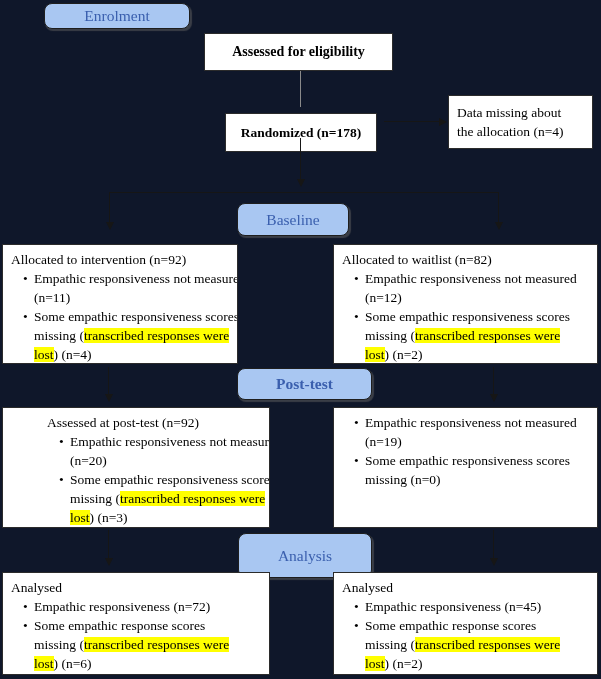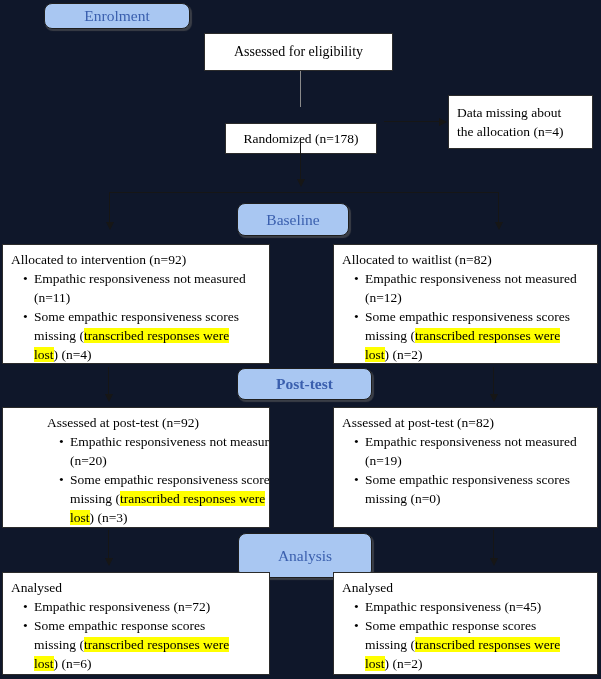--- a/index.html
+++ b/index.html
@@ -12,21 +12,21 @@
     position:absolute;background:#fff;border:1.6px solid #2b2b2b;
     box-sizing:border-box;overflow:hidden;
   }
   .box.center{display:flex;align-items:center;justify-content:center;text-align:center;}
   .box .title{white-space:pre;font-size:13.5px;line-height:19px;}
   .content{padding:5px 4px 0 8px;font-size:13.5px;line-height:19px;}
   .bullet{display:flex;}
   .dot{flex:none;width:11px;margin-left:12px;font-size:13.5px;line-height:19px;}
   .btxt{white-space:pre;font-size:13.5px;line-height:19px;}
   .hl{background:#ffff00;}
-  .centertext{white-space:pre;font-size:14px;}
+  .centertext{white-space:pre;font-size:14px;font-weight:bold;}
   .lefttext{white-space:pre;font-size:13.5px;line-height:19px;padding:7px 4px 0 8px;}
   
   .pill{
     position:absolute;background:#a9c7f2;border:1.7px solid #1e1e1e;border-radius:8px;
     color:#3a5fae;display:flex;align-items:center;justify-content:center;
     font-size:15.5px;box-sizing:border-box;
     box-shadow:1.5px 2px 1px rgba(95,95,95,0.55);
   }
   
   .vline{position:absolute;width:1.2px;background:#161616;}
@@ -59,36 +59,36 @@
   <div class="pill" style="left:237px;top:368px;width:135px;height:32px;font-weight:bold;">
     <span>Post-test</span>
   </div>
   <div class="pill" style="left:238px;top:533px;width:134px;height:45px;">
     <span>Analysis</span>
   </div>
 
   <div class="box center" style="left:204px;top:33px;width:189px;height:38px;">
     <span class="centertext">Assessed for eligibility</span>
   </div>
-  <div class="box center" style="left:225px;top:123px;width:152px;height:31px;">
+  <div class="box center" style="left:225px;top:113px;width:152px;height:39px;">
     <span class="centertext" style="font-size:13.5px;">Randomized (n=178)</span>
   </div>
   <div class="box" style="left:448px;top:95px;width:145px;height:54px;">
     <div class="lefttext">Data missing about
 the allocation (n=4)</div>
   </div>
 
   <div class="vline gray" style="left:300px;top:71px;height:36px;"></div>
   <div class="harrow" style="left:384px;top:121px;width:56px;"></div>
   <div class="varrow" style="left:300px;top:138px;height:42px;"></div>
   <div class="hline" style="left:109px;top:192px;width:390px;"></div>
   <div class="varrow" style="left:109px;top:192px;height:31px;"></div>
   <div class="varrow" style="left:498px;top:192px;height:31px;"></div>
 
-  <div class="box" style="left:2px;top:244px;width:268px;height:120px;">
+  <div class="box" style="left:2px;top:244px;width:236px;height:120px;">
     <div class="content">
       <div class="title">Allocated to intervention (n=92)</div>
       <div class="bullet">
         <span class="dot">•</span>
         <span class="btxt"><span>Empathic responsiveness not measured
 (n=11)</span></span>
       </div>
       <div class="bullet">
         <span class="dot">•</span>
         <span class="btxt"><span>Some empathic responsiveness scores
@@ -130,21 +130,20 @@
         <span class="dot">•</span>
         <span class="btxt"><span>Some empathic responsiveness scores
 missing (</span><span class="hl">transcribed responses were
 lost</span><span>) (n=3)</span></span>
       </div>
     </div>
   </div>
 
   <div class="box" style="left:333px;top:407px;width:265px;height:121px;">
     <div class="content">
-      <div class="title">Assessed at post-test (n=82)</div>
       <div class="bullet">
         <span class="dot">•</span>
         <span class="btxt"><span>Empathic responsiveness not measured
 (n=19)</span></span>
       </div>
       <div class="bullet">
         <span class="dot">•</span>
         <span class="btxt"><span>Some empathic responsiveness scores
 missing (n=0)</span></span>
       </div>

